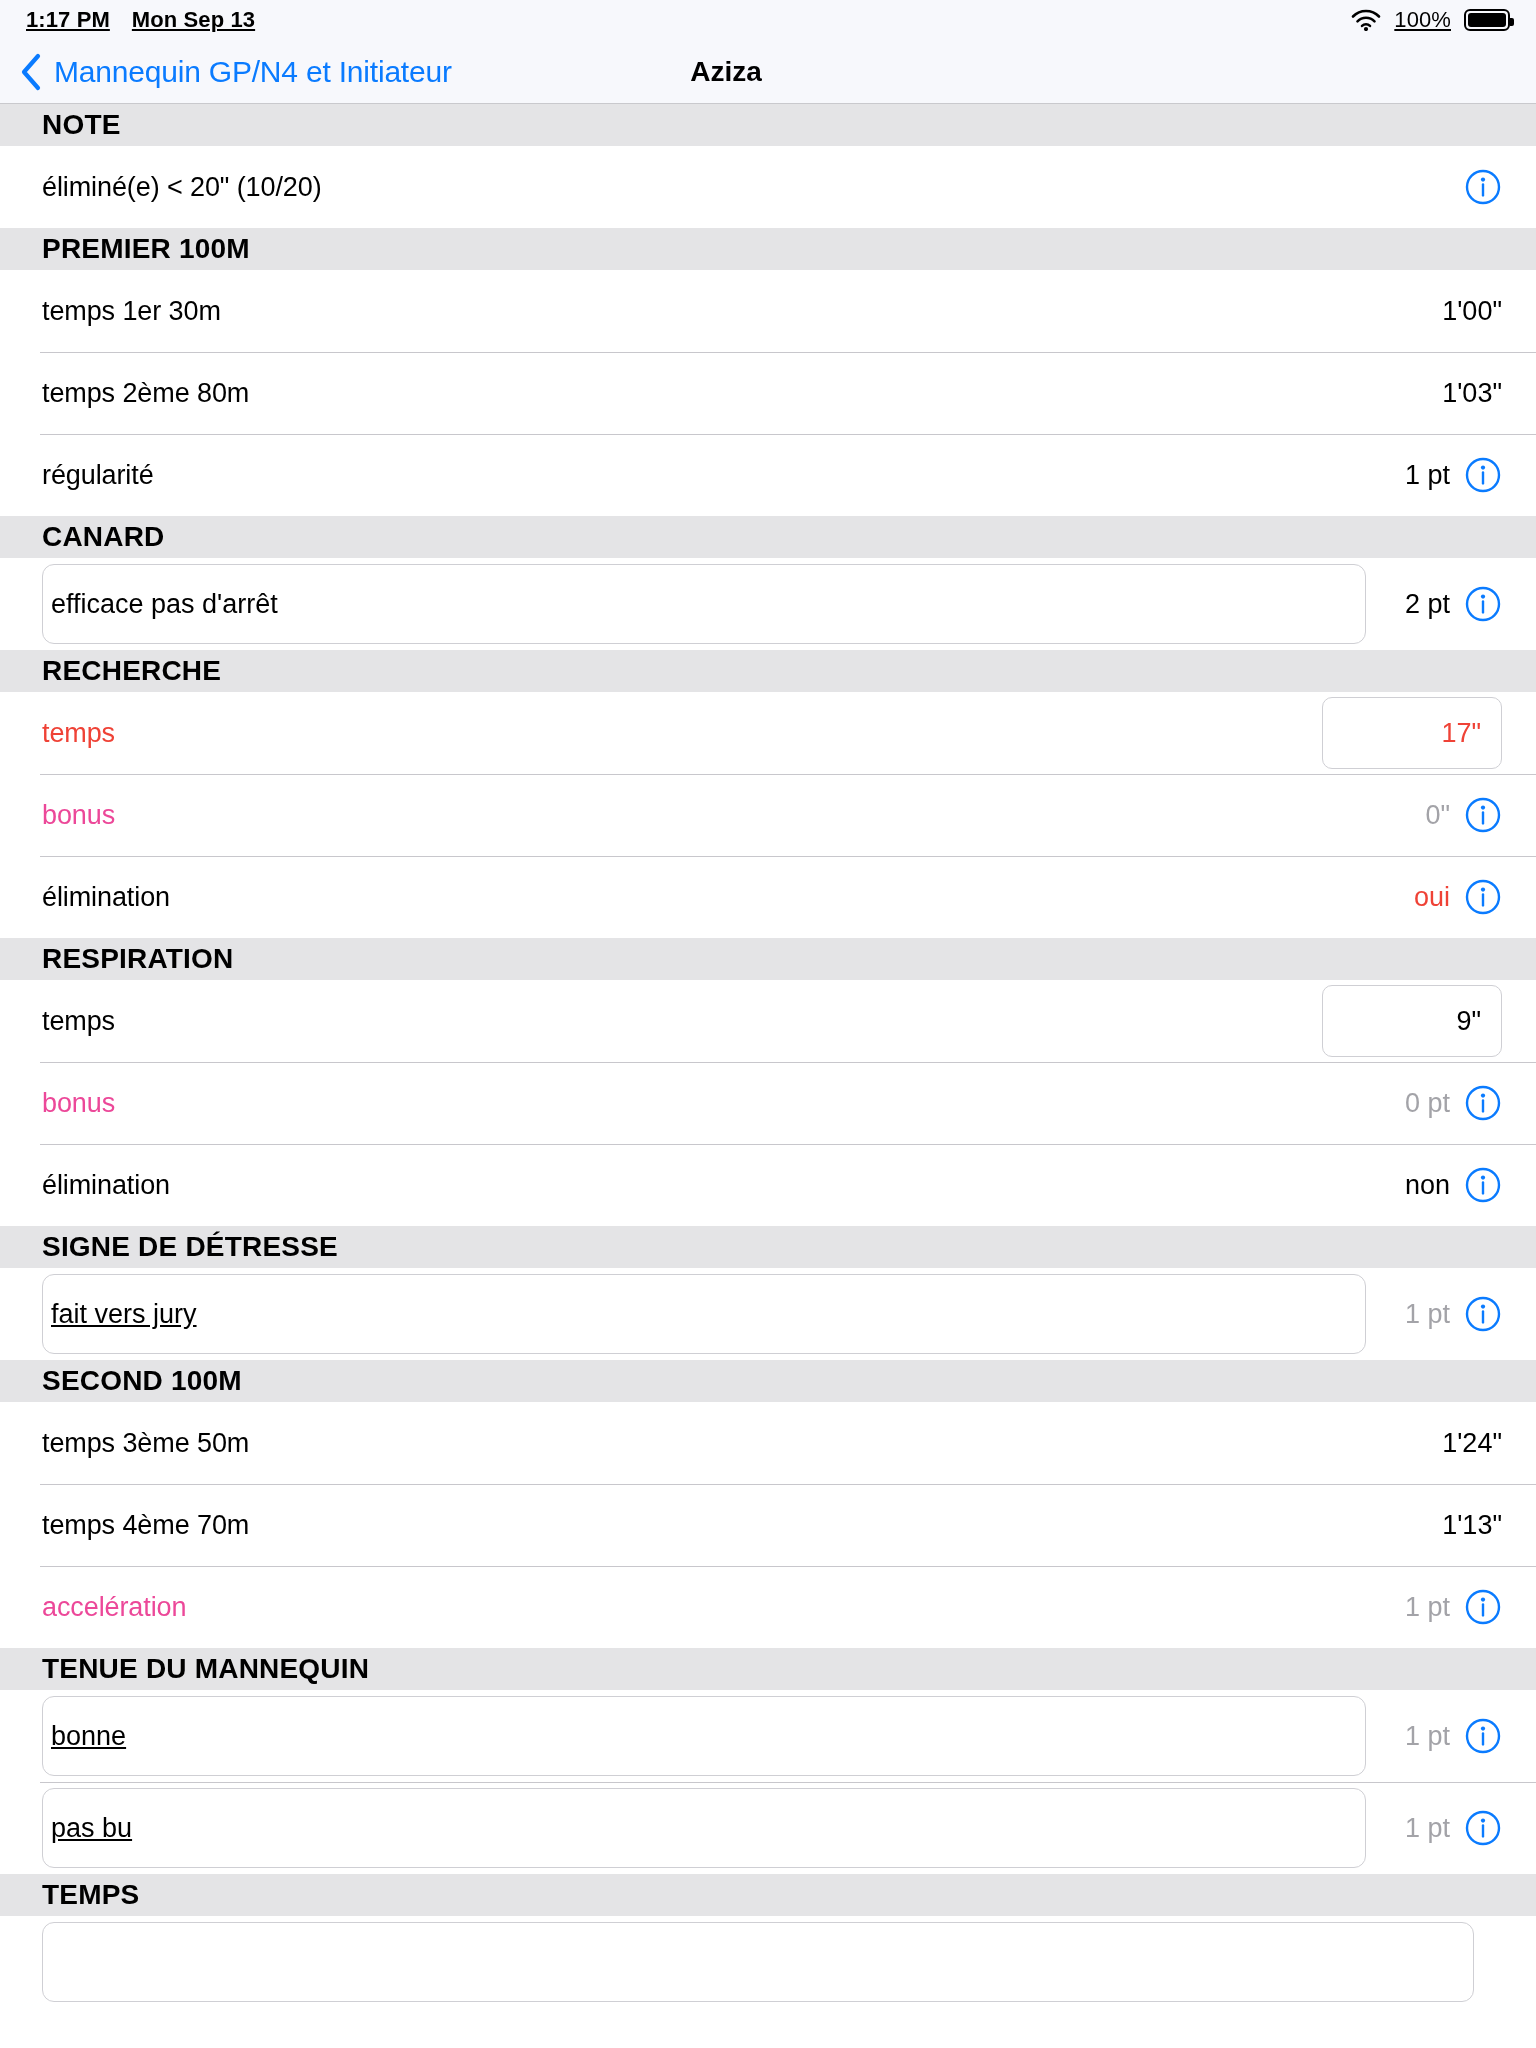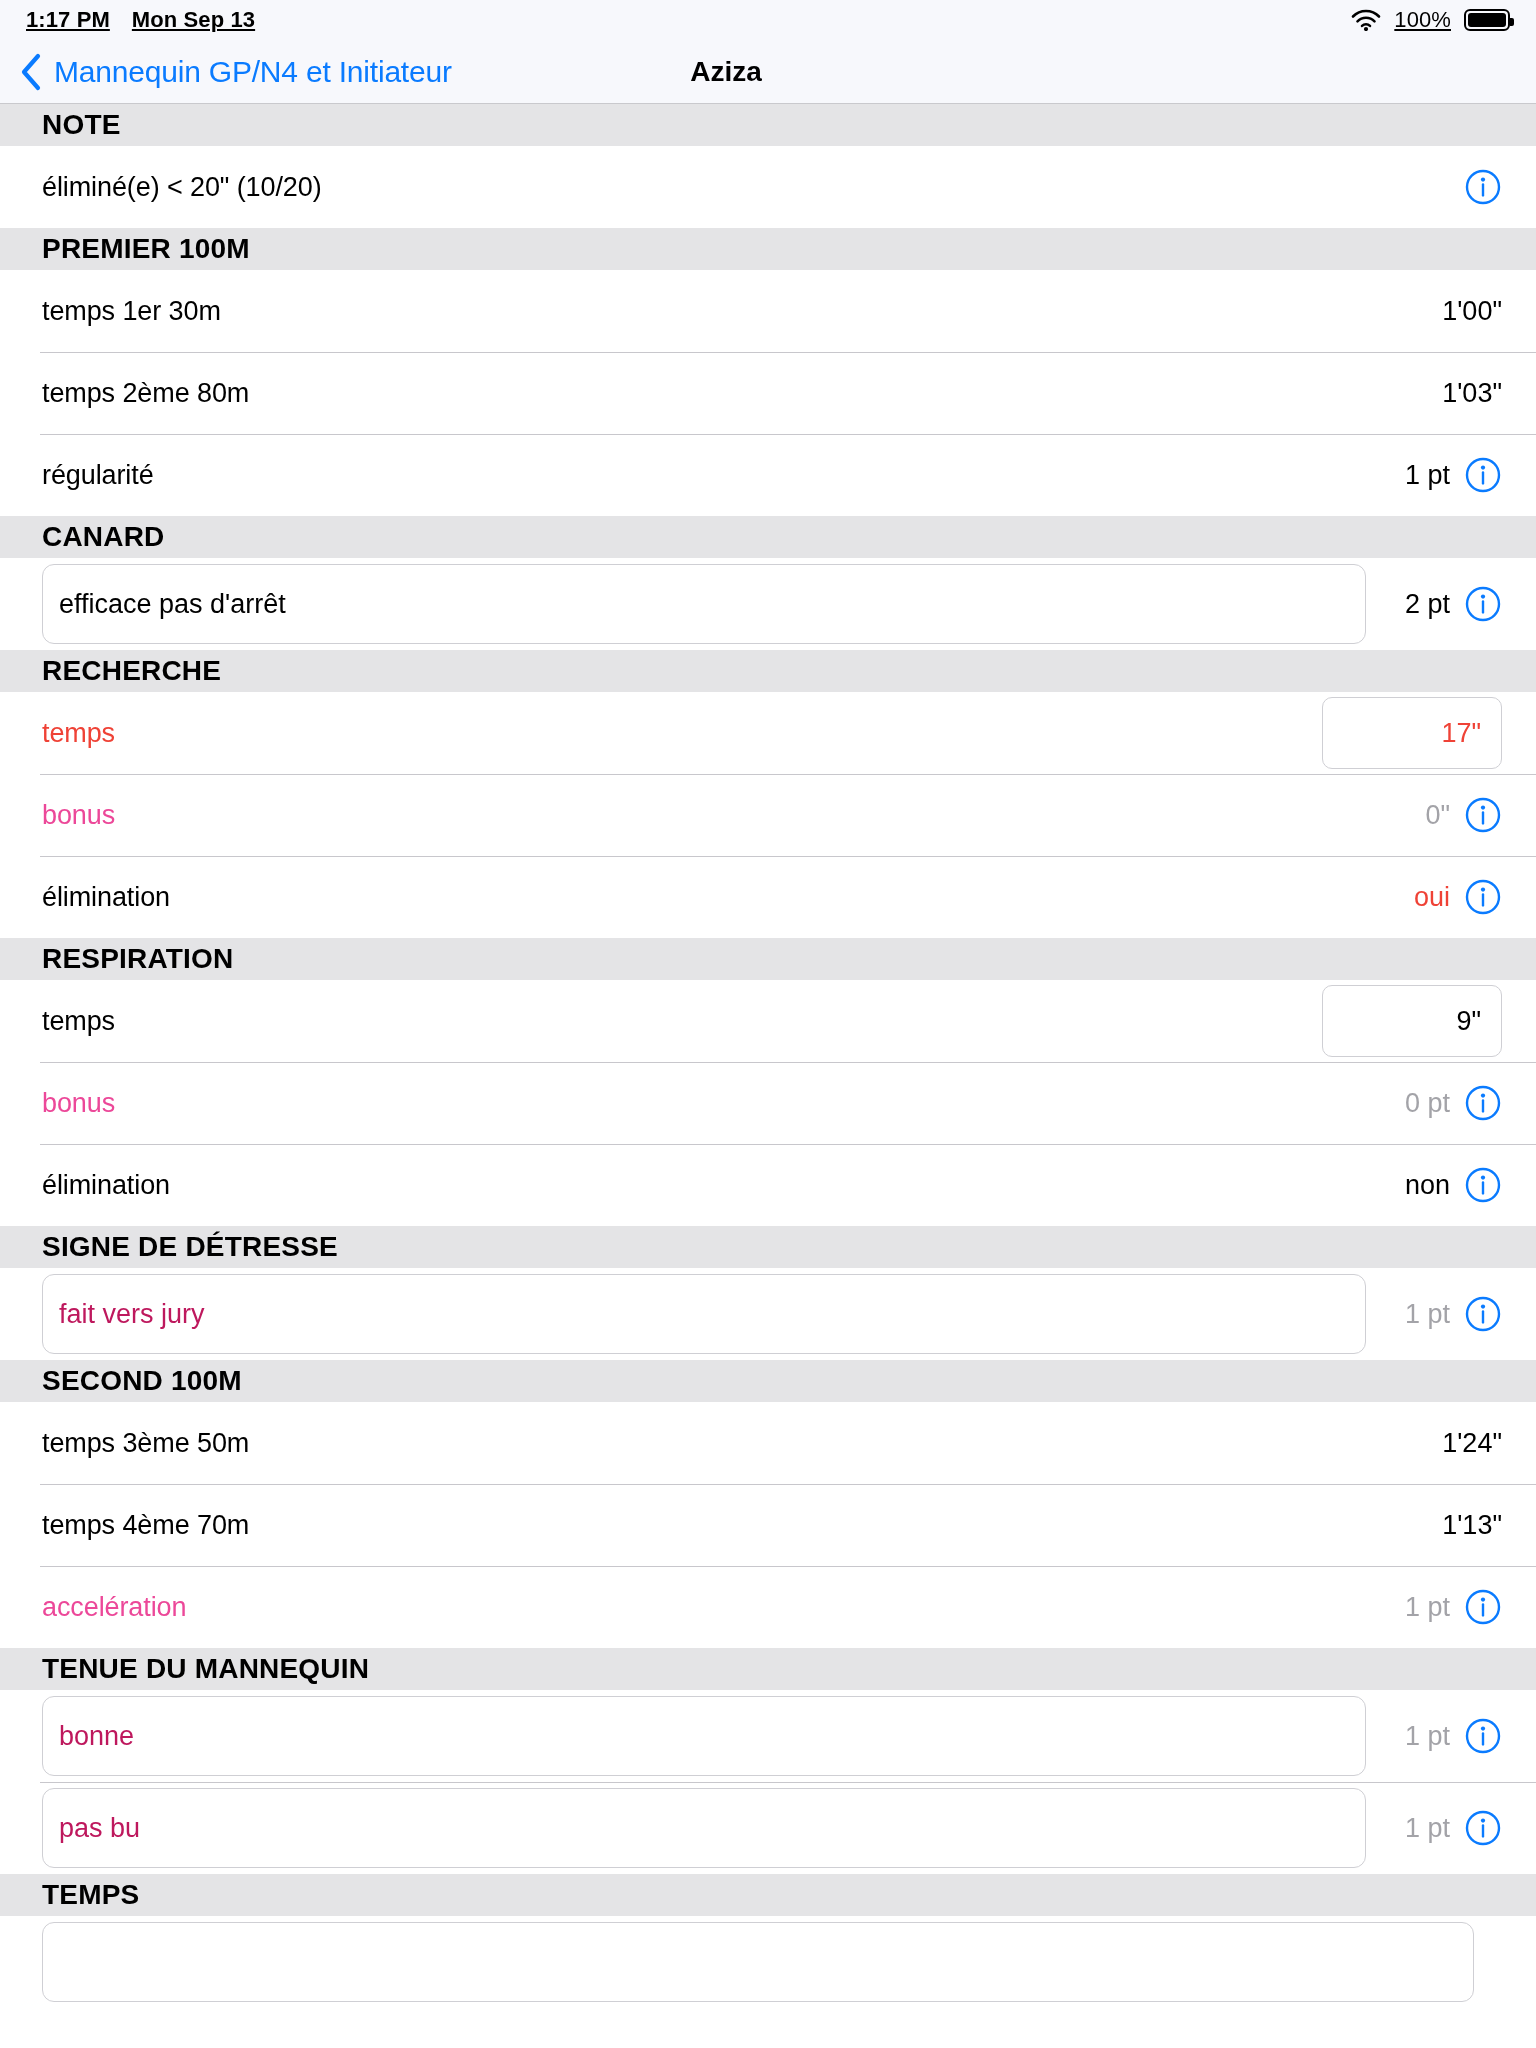--- a/index.html
+++ b/index.html
@@ -105,25 +105,25 @@
   }
   .valbox.red{ color:#ef4236; }
 
   
   .row.fieldrow{ min-height:84px; padding:6px 34px 6px 42px; }
   .textfield{
     flex:1 1 auto; height:80px;
     border:1px solid #cfcfd4; border-radius:12px;
     background:#fff;
     display:flex; align-items:center;
-    padding-left:16px;
+    padding-left:8px;
     font-size:27px; color:#000;
     margin-right:28px;
   }
-  .textfield.placeholder{ color:#be185d; }
+  .textfield.placeholder{ color:#000000;text-decoration:underline; }
   .fieldrow .row-right{ margin-left:0; min-width:108px; justify-content:flex-end; }
 
   
   .row.cut{ min-height:20px; overflow:hidden; padding-top:6px; }
 </style>
 </head>
 <body>
 
 <div class="statusbar">
   <span class="sb-time">1:17 PM</span>

